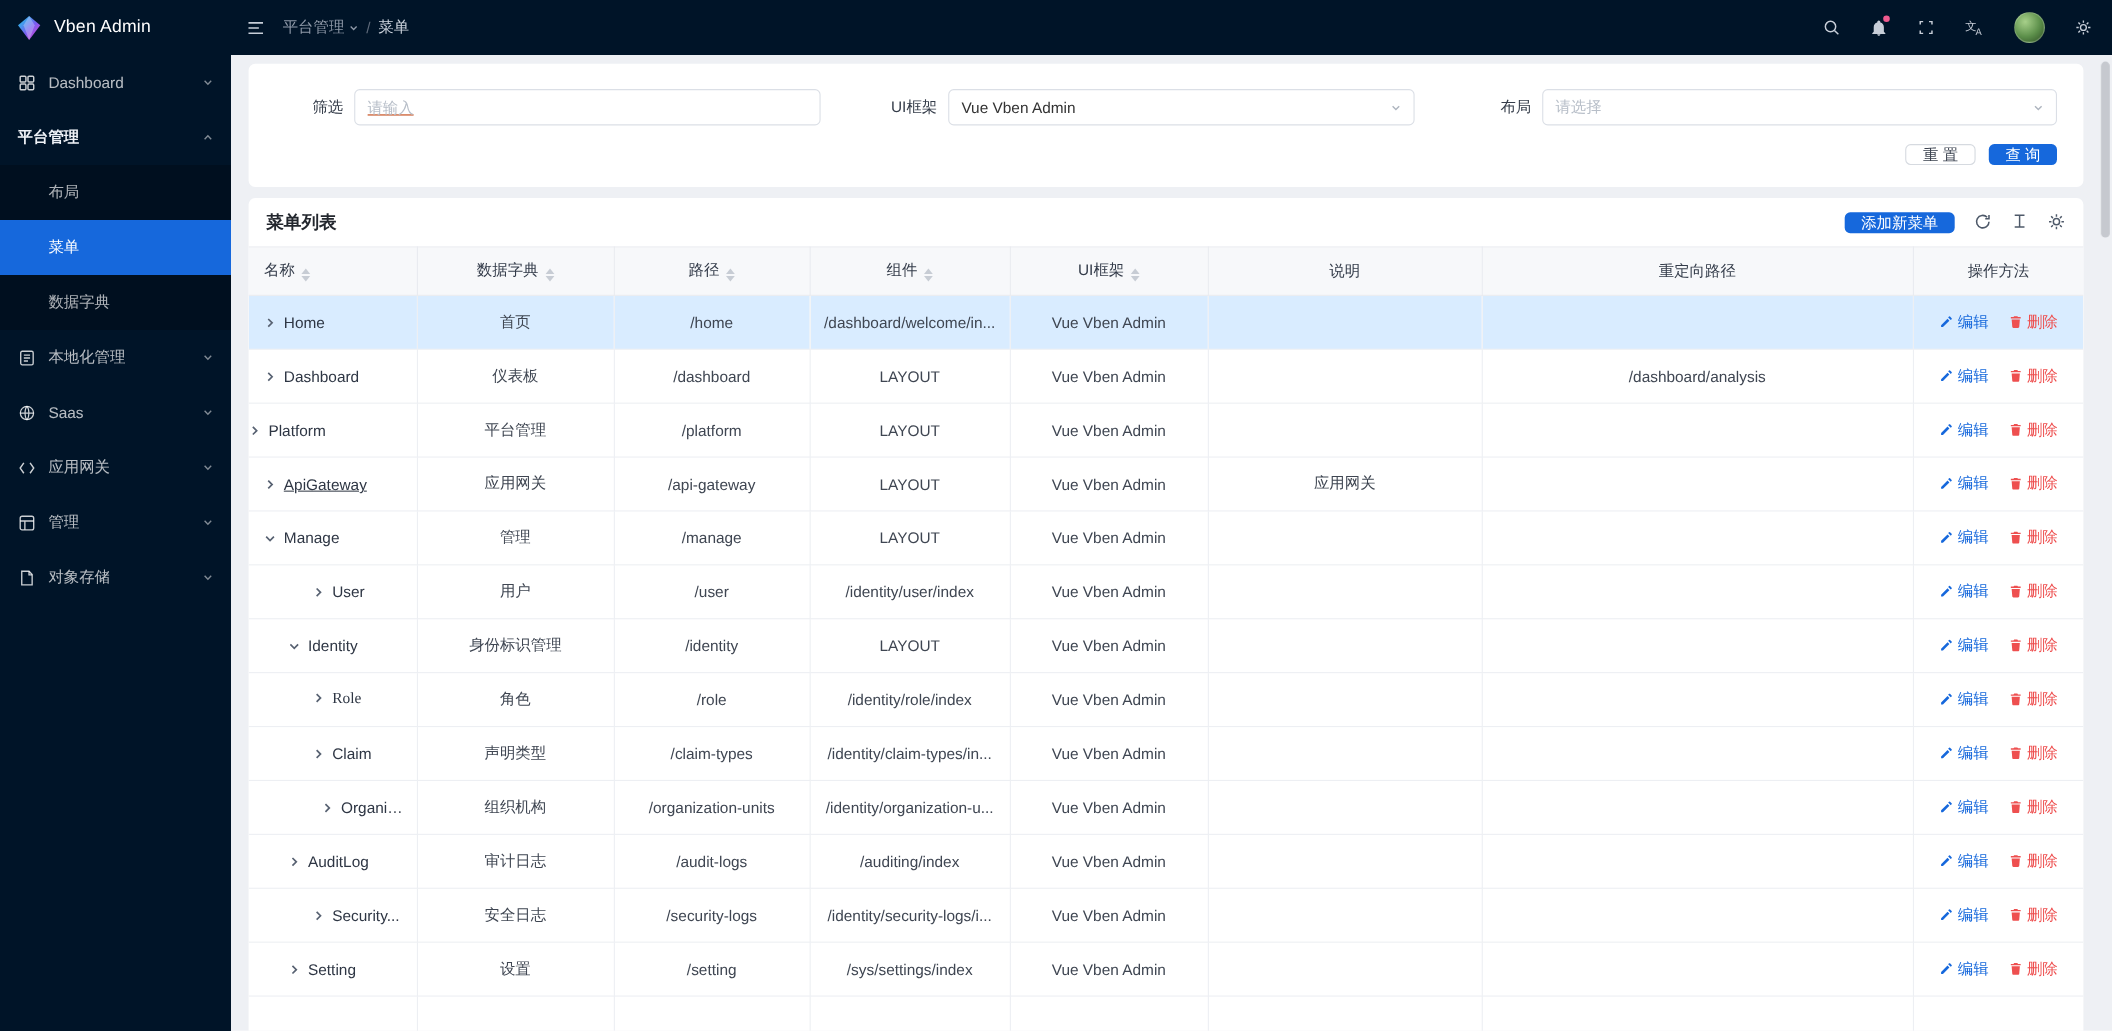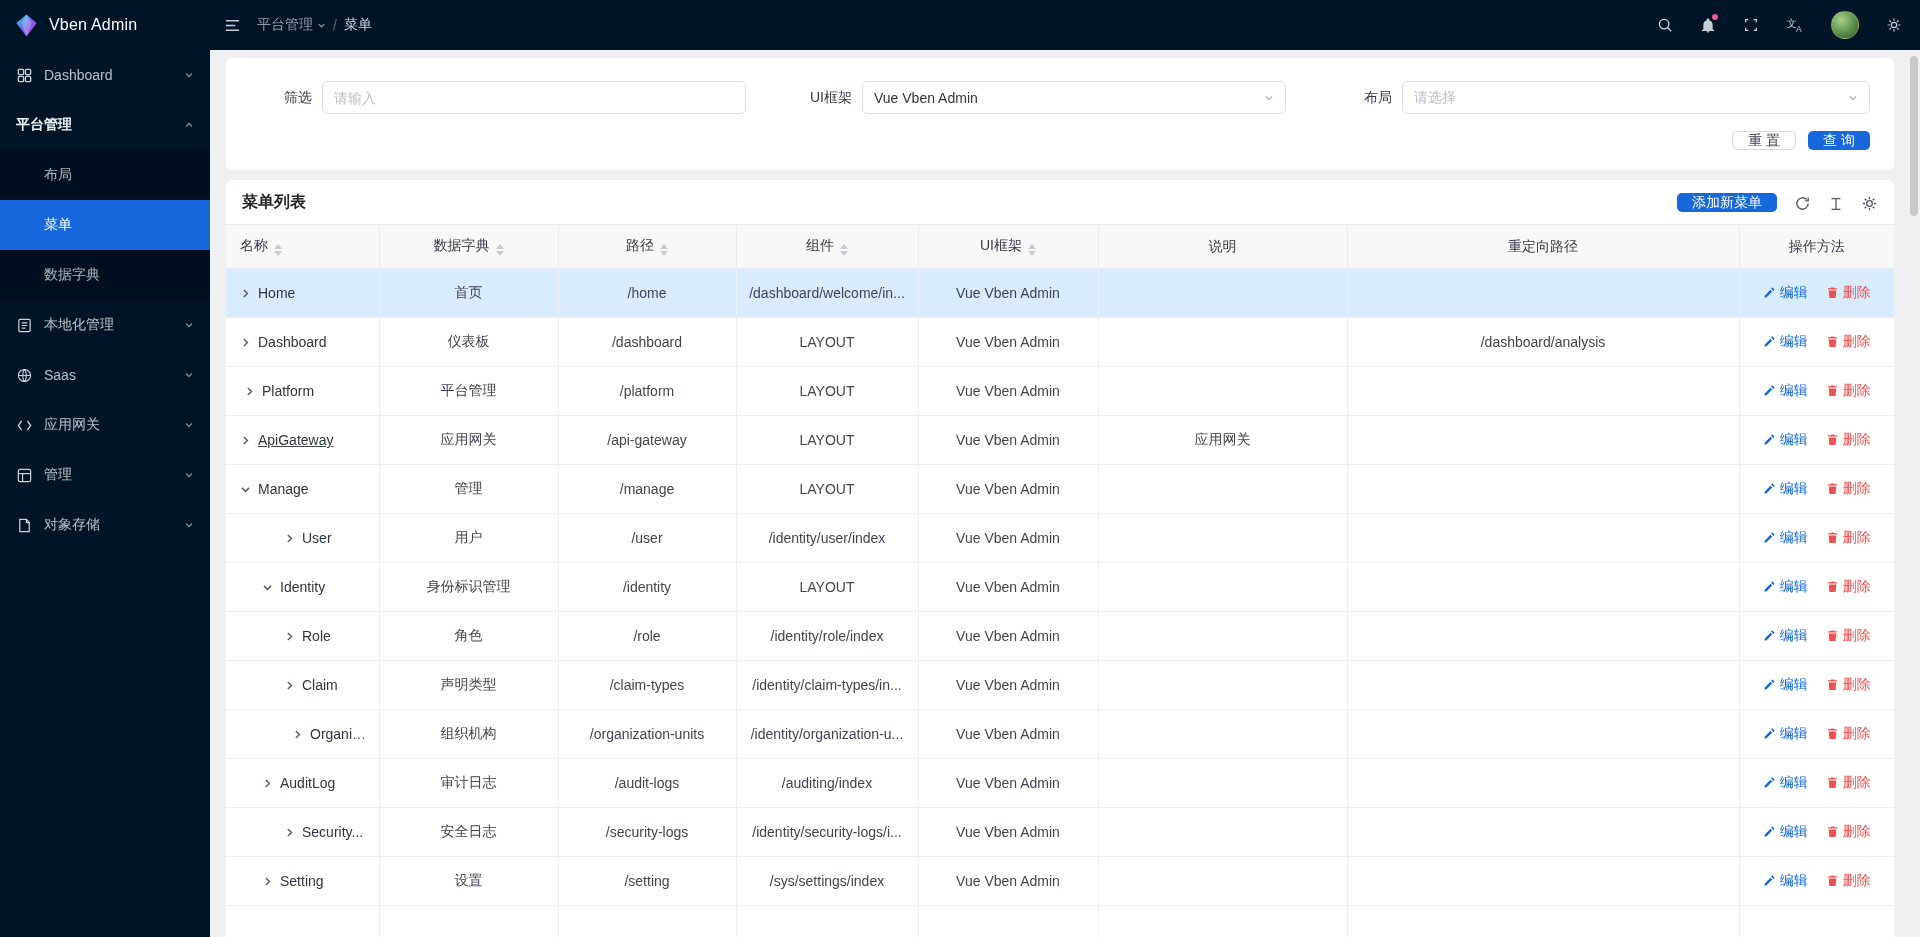--- a/index.html
+++ b/index.html
@@ -40,36 +40,36 @@
   .content { margin-left:210px; padding:58px 26px 0 16px; }
   .card { background:#fff; border-radius:6px; }
 
   .filter-card { padding:23px 24px 20px; margin-bottom:10px; }
   .filter-row { display:flex; }
   .filter-field { flex:1; display:flex; align-items:center; min-width:0; }
   .flabel { width:72px; text-align:right; padding-right:10px; color:#353d4a; font-size:14px; flex:none; }
   .control { flex:1; height:33px; border:1px solid #dbdfe6; border-radius:5px; background:#fff;
              display:flex; align-items:center; padding:0 11px; font-size:14px; color:#333; margin-right:44px; cursor:pointer; }
   .filter-field:last-child .control { margin-right:0; }
-  .control input { border:none; outline:none; width:100%; font:inherit; color:#a21caf; background:transparent; }
+  .control input { border:none; outline:none; width:100%; font:inherit; color:#c2410c; background:transparent;text-decoration:underline; }
   .control input::placeholder { color:#b7bec8; }
   .ph { color:#b7bec8; flex:1; }
   .val { color:#333; flex:1; }
   .sel-chev { color:#aeb5bf; display:flex; }
   .filter-actions { display:flex; justify-content:flex-end; gap:12px; margin-top:17px; }
   .btn { height:19px; padding:0 15px; border-radius:5px; font-size:14px; display:inline-flex; align-items:center;
          justify-content:center; cursor:pointer; border:none; font-family:inherit; }
   .btn-default { background:#fff; border:1px solid #d6dae0; color:#3c4350; }
   .btn-primary { background:var(--accent); color:#fff; }
 
   
   .table-card { padding:0; overflow:hidden; }
   .table-head { display:flex; align-items:center; padding:12px 16px 11px; }
   .table-title { font-size:16px; font-weight:700; color:#23272e; }
-  .table-tools { margin-left:auto; display:flex; align-items:flex-end; gap:17px; }
+  .table-tools { margin-left:auto; display:flex; align-items:flex-start; gap:17px; }
   .tool-icon { color:#4e5969; cursor:pointer; display:flex; }
 
   table.grid { width:100%; border-collapse:collapse; table-layout:fixed; font-size:14px; }
   .grid th { background:#f7f8fa; border:1px solid #e9ebf0; height:44px; font-weight:500; color:#333b49;
              text-align:center; padding:0 8px; white-space:nowrap; }
   .grid th.al { text-align:left; padding-left:14px; }
   .grid td { border:1px solid #edeff3; height:49px; text-align:center; color:#3f4652; padding:0 8px;
              white-space:nowrap; overflow:hidden; text-overflow:ellipsis; }
   .grid th:first-child, .grid td:first-child { border-left:none; }
   .grid th:last-child, .grid td:last-child { border-right:none; }
@@ -428,21 +428,21 @@
       </a>
       <a class="del">
         <svg width="13" height="13" viewBox="0 0 16 16" fill="currentColor">
                   <path d="M6.2 1.8h3.6l.7 1H13.5v1.5h-11V2.8h3L6.2 1.8zM3.4 5.5h9.2l-.7 8.2c-.06.7-.6 1.2-1.3 1.2H5.4c-.7 0-1.24-.5-1.3-1.2L3.4 5.5z"></path>
                 </svg>
         <span>删除</span>
       </a>
     </td>
   </tr>
           <tr>
-    <td class="name-cell" style="padding-left: 18px;">
+    <td class="name-cell" style="padding-left: 0;">
       <span class="caret">
         <svg width="11" height="11" viewBox="0 0 10 10" fill="none" stroke="currentColor" stroke-width="1.4">
                   <path d="M3.5 1.8 6.7 5 3.5 8.2"></path>
                 </svg>
       </span><span class="nm">Platform</span>
     </td>
     <td>平台管理</td>
     <td>/platform</td>
     <td>LAYOUT</td>
     <td>Vue Vben Admin</td>
@@ -573,21 +573,21 @@
       </a>
       <a class="del">
         <svg width="13" height="13" viewBox="0 0 16 16" fill="currentColor">
                   <path d="M6.2 1.8h3.6l.7 1H13.5v1.5h-11V2.8h3L6.2 1.8zM3.4 5.5h9.2l-.7 8.2c-.06.7-.6 1.2-1.3 1.2H5.4c-.7 0-1.24-.5-1.3-1.2L3.4 5.5z"></path>
                 </svg>
         <span>删除</span>
       </a>
     </td>
   </tr>
           <tr>
-    <td class="name-cell" style="padding-left: 58px;">
+    <td class="name-cell" style="padding-left: 58px; font-family: Liberation Serif, serif;">
       <span class="caret">
         <svg width="11" height="11" viewBox="0 0 10 10" fill="none" stroke="currentColor" stroke-width="1.4">
                   <path d="M3.5 1.8 6.7 5 3.5 8.2"></path>
                 </svg>
       </span><span class="nm">Role</span>
     </td>
     <td>角色</td>
     <td>/role</td>
     <td>/identity/role/index</td>
     <td>Vue Vben Admin</td>

